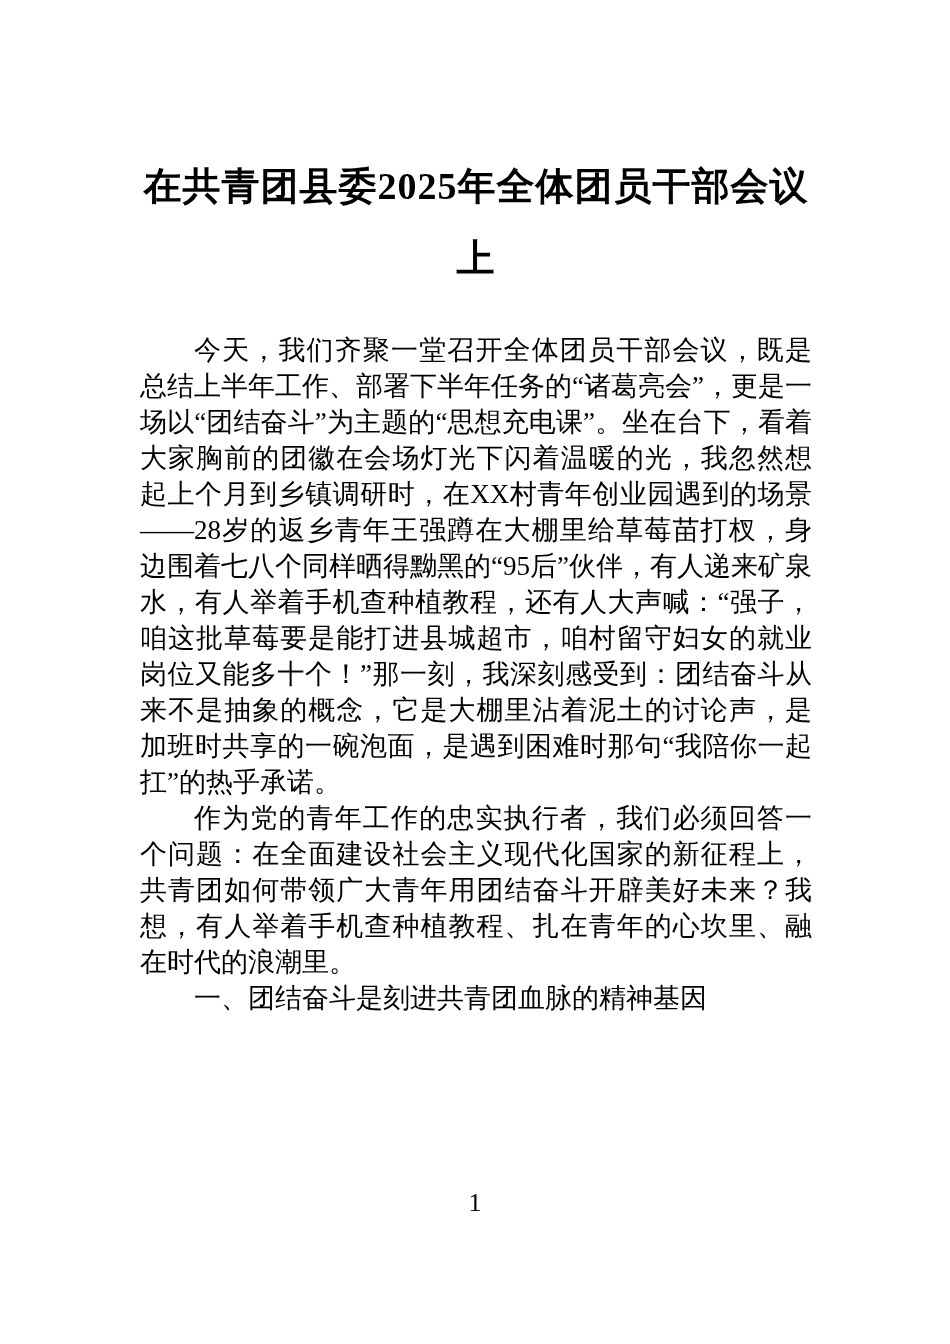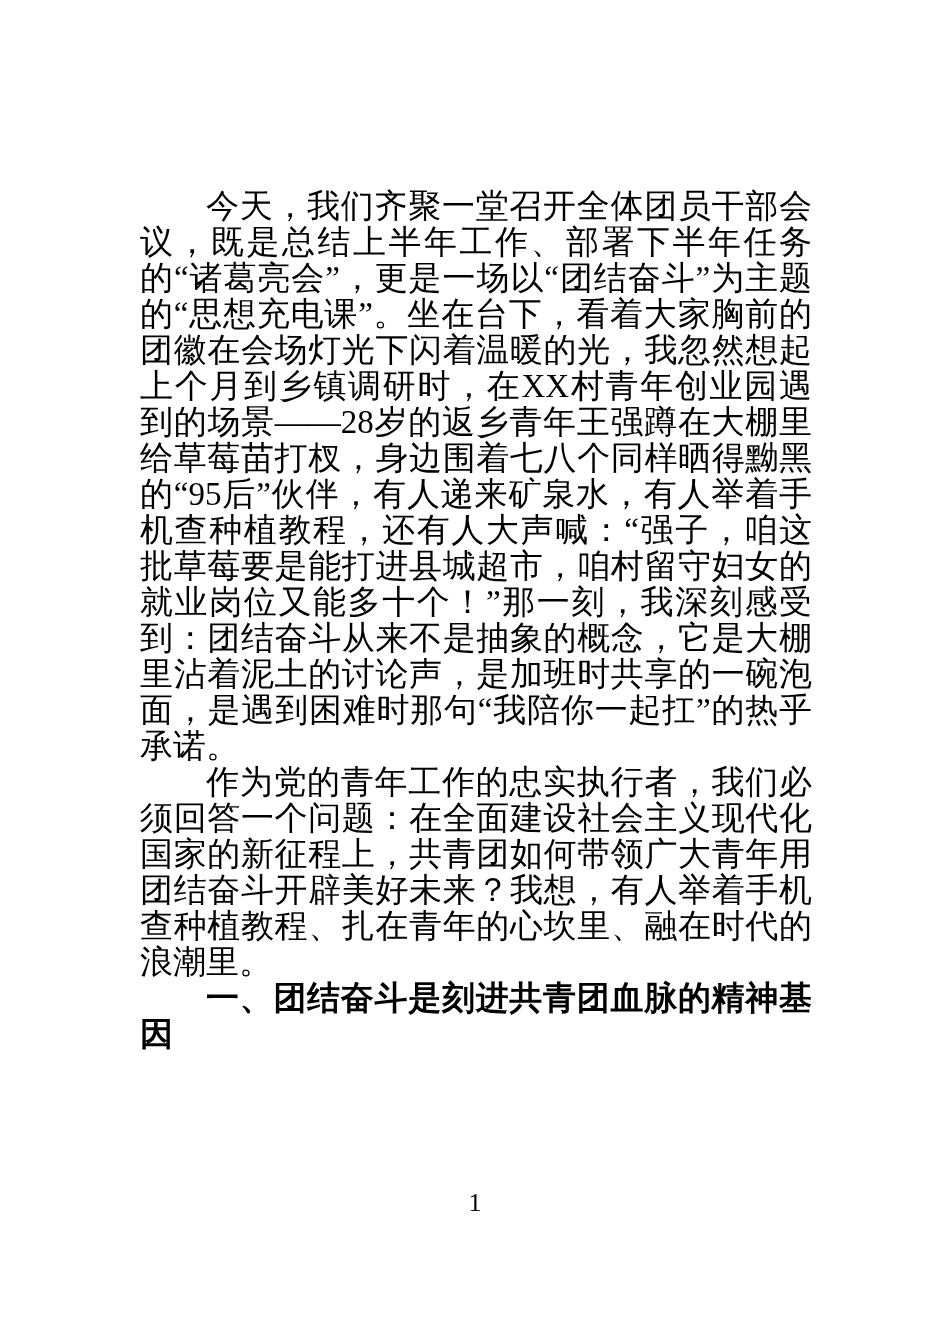--- a/index.html
+++ b/index.html
@@ -30,47 +30,48 @@
     line-height: 72px;
     font-weight: bold;
     text-align: center;
     letter-spacing: 1px;
   }
   .title-line {
     display: block;
   }
   .doc-body p {
     margin: 0;
-    font-size: 33px;
+    font-size: 27px;
     line-height: 36px;
     text-indent: 2em;
     text-align: justify;
     text-justify: inter-ideograph;
     word-break: break-all;
   }
   .doc-body p.heading {
-    font-weight: bold;
+    font-weight: normal;
   }
   .page-number {
     position: absolute;
     top: 1186px;
     left: 0;
     right: 0;
     text-align: center;
     font-size: 26px;
     line-height: 34px;
   }
 </style>
 </head>
 <body>
 
 <div class="page">
   <div class="content">
 
     <h1 class="doc-title">
+      <span class="title-line">在共青团县委2025年全体团员干部会议上</span>
     </h1>
 
     <div class="doc-body">
       <p>今天，我们齐聚一堂召开全体团员干部会议，既是总结上半年工作、部署下半年任务的“诸葛亮会”，更是一场以“团结奋斗”为主题的“思想充电课”。坐在台下，看着大家胸前的团徽在会场灯光下闪着温暖的光，我忽然想起上个月到乡镇调研时，在XX村青年创业园遇到的场景——28岁的返乡青年王强蹲在大棚里给草莓苗打杈，身边围着七八个同样晒得黝黑的“95后”伙伴，有人递来矿泉水，有人举着手机查种植教程，还有人大声喊：“强子，咱这批草莓要是能打进县城超市，咱村留守妇女的就业岗位又能多十个！”那一刻，我深刻感受到：团结奋斗从来不是抽象的概念，它是大棚里沾着泥土的讨论声，是加班时共享的一碗泡面，是遇到困难时那句“我陪你一起扛”的热乎承诺。</p>
       <p>作为党的青年工作的忠实执行者，我们必须回答一个问题：在全面建设社会主义现代化国家的新征程上，共青团如何带领广大青年用团结奋斗开辟美好未来？我想，有人举着手机查种植教程、扎在青年的心坎里、融在时代的浪潮里。</p>
       <p class="heading">一、团结奋斗是刻进共青团血脉的精神基因</p>
     </div>
 
   </div>
 

